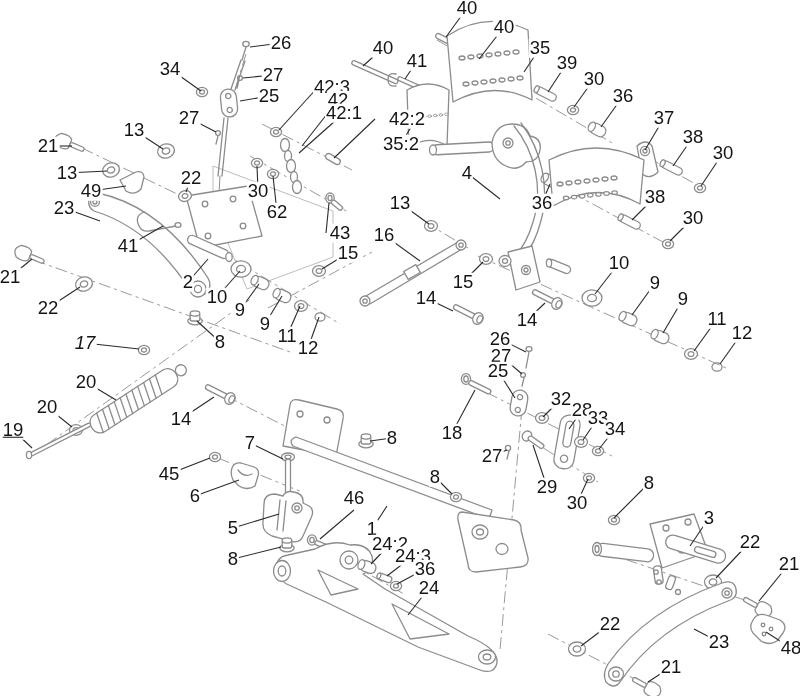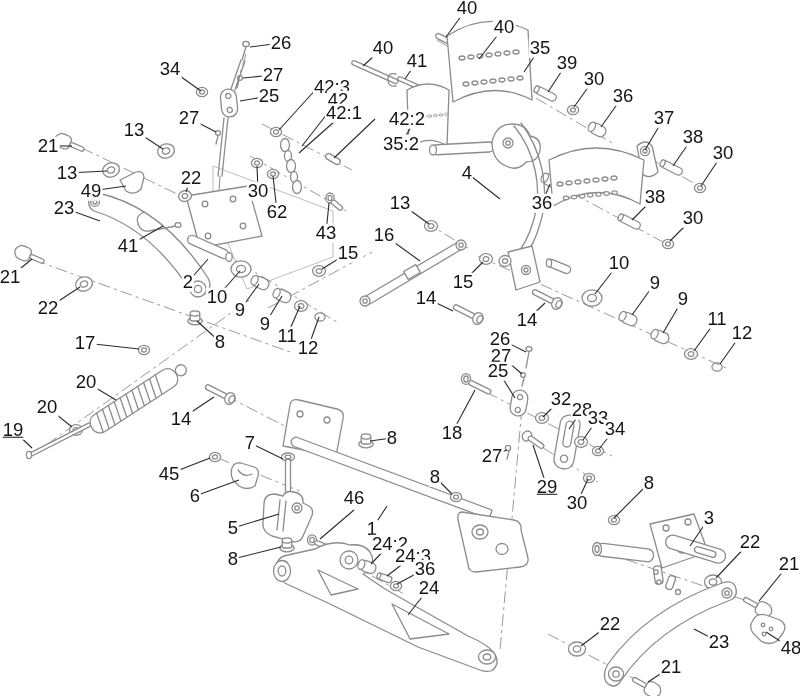--- a/index.html
+++ b/index.html
@@ -504,21 +504,21 @@
       <div class="callout" style="left: 467px; top: 173px;">4</div>
       <div class="callout" style="left: 48px; top: 146px;">21</div>
       <div class="callout" style="left: 134px; top: 130px;">13</div>
       <div class="callout" style="left: 67px; top: 173px;">13</div>
       <div class="callout" style="left: 91px; top: 191px;">49</div>
       <div class="callout" style="left: 191px; top: 178px;">22</div>
       <div class="callout" style="left: 64px; top: 208px;">23</div>
       <div class="callout" style="left: 128px; top: 246px;">41</div>
       <div class="callout" style="left: 258px; top: 191px;">30</div>
       <div class="callout" style="left: 277px; top: 212px;">62</div>
-      <div class="callout" style="left: 326px; top: 233px;">43</div>
+      <div class="callout" style="left: 340px; top: 233px;">43</div>
       <div class="callout" style="left: 400px; top: 203px;">13</div>
       <div class="callout" style="left: 384px; top: 235px;">16</div>
       <div class="callout" style="left: 188px; top: 282px;">2</div>
       <div class="callout" style="left: 217px; top: 297px;">10</div>
       <div class="callout" style="left: 240px; top: 310px;">9</div>
       <div class="callout" style="left: 265px; top: 324px;">9</div>
       <div class="callout" style="left: 287px; top: 336px;">11</div>
       <div class="callout" style="left: 308px; top: 348px;">12</div>
       <div class="callout" style="left: 220px; top: 342px;">8</div>
       <div class="callout" style="left: 10px; top: 277px;">21</div>
@@ -528,21 +528,21 @@
       <div class="callout" style="left: 426px; top: 298px;">14</div>
       <div class="callout" style="left: 527px; top: 320px;">14</div>
       <div class="callout" style="left: 542px; top: 203px;">36</div>
       <div class="callout" style="left: 655px; top: 197px;">38</div>
       <div class="callout" style="left: 693px; top: 218px;">30</div>
       <div class="callout" style="left: 619px; top: 263px;">10</div>
       <div class="callout" style="left: 655px; top: 283px;">9</div>
       <div class="callout" style="left: 683px; top: 299px;">9</div>
       <div class="callout" style="left: 717px; top: 319px;">11</div>
       <div class="callout" style="left: 742px; top: 333px;">12</div>
-      <div class="callout" style="left: 85px; top: 343px;">17</div>
+      <div class="callout" style="left: 85px; top: 343px; font-style: italic;">17</div>
       <div class="callout" style="left: 86px; top: 382px;">20</div>
       <div class="callout" style="left: 47px; top: 407px;">20</div>
       <div class="callout" style="left: 13px; top: 430px; text-decoration: underline;">19</div>
       <div class="callout" style="left: 181px; top: 419px;">14</div>
       <div class="callout" style="left: 392px; top: 438px;">8</div>
       <div class="callout" style="left: 169px; top: 474px;">45</div>
       <div class="callout" style="left: 250px; top: 443px;">7</div>
       <div class="callout" style="left: 195px; top: 496px;">6</div>
       <div class="callout" style="left: 233px; top: 528px;">5</div>
       <div class="callout" style="left: 233px; top: 559px;">8</div>
@@ -554,21 +554,21 @@
       <div class="callout" style="left: 429px; top: 588px;">24</div>
       <div class="callout" style="left: 452px; top: 433px;">18</div>
       <div class="callout" style="left: 500px; top: 339px;">26</div>
       <div class="callout" style="left: 501px; top: 356px;">27</div>
       <div class="callout" style="left: 498px; top: 371px;">25</div>
       <div class="callout" style="left: 561px; top: 399px;">32</div>
       <div class="callout" style="left: 582px; top: 410px;">28</div>
       <div class="callout" style="left: 598px; top: 418px;">33</div>
       <div class="callout" style="left: 615px; top: 429px;">34</div>
       <div class="callout" style="left: 492px; top: 456px;">27</div>
-      <div class="callout" style="left: 547px; top: 487px; text-decoration: underline;">29</div>
+      <div class="callout" style="left: 547px; top: 487px;">29</div>
       <div class="callout" style="left: 577px; top: 503px;">30</div>
       <div class="callout" style="left: 435px; top: 477px;">8</div>
       <div class="callout" style="left: 649px; top: 483px;">8</div>
       <div class="callout" style="left: 709px; top: 518px;">3</div>
       <div class="callout" style="left: 750px; top: 542px;">22</div>
       <div class="callout" style="left: 789px; top: 564px;">21</div>
       <div class="callout" style="left: 610px; top: 624px;">22</div>
       <div class="callout" style="left: 719px; top: 642px;">23</div>
       <div class="callout" style="left: 791px; top: 648px;">48</div>
       <div class="callout" style="left: 671px; top: 667px;">21</div>

